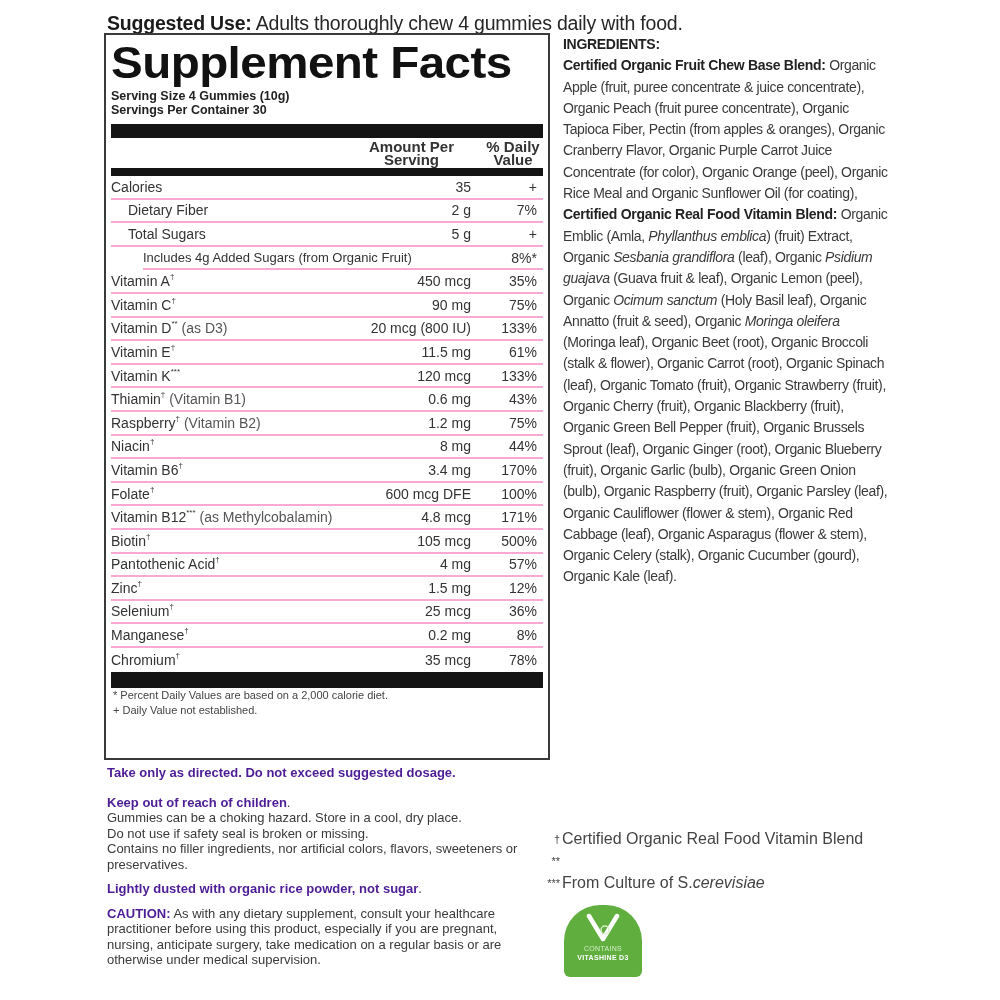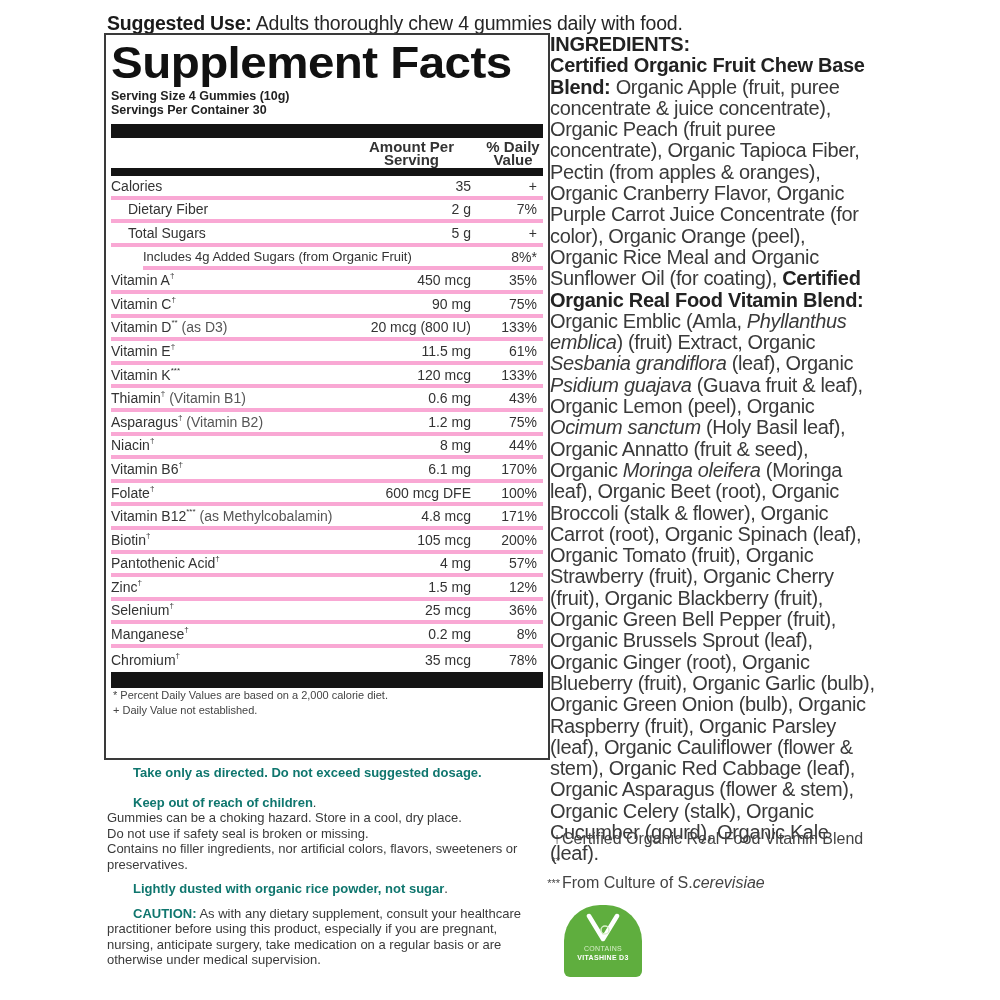--- a/index.html
+++ b/index.html
@@ -13,41 +13,41 @@
   .facts-title { font-size: 44px; font-weight: bold; color: #111; letter-spacing: -0.5px; line-height: 52px; margin-top: 2px; white-space: nowrap; transform: scaleX(1.08); transform-origin: left; }
   .serving { font-size: 12.5px; font-weight: bold; color: #222; line-height: 14px; }
   .thick-bar { height: 14px; background: #141414; margin-top: 7px; }
   .col-head { display: flex; height: 30px; align-items: center; font-size: 15px; font-weight: bold; color: #333; line-height: 13px; }
   .col-head .c1 { flex: 1; }
   .col-head .c2 { width: 115px; text-align: center; margin-right: 14px; }
   .col-head .c3 { width: 60px; text-align: center; }
   .mid-bar { height: 8px; background: #141414; }
 
   .rows { list-style: none; }
-  .row { display: flex; align-items: center; height: 23.6px; border-bottom: 4px solid #f9a8d4; font-size: 14px; color: #333; white-space: nowrap; }
+  .row { display: flex; align-items: center; height: 23.6px; border-bottom: 2px solid #f9a8d4; font-size: 14px; color: #333; white-space: nowrap; }
   .row:last-child { border-bottom: none; }
   .row .n { flex: 1; }
   .row .a { width: 150px; text-align: right; padding-right: 6px; }
   .row .d { width: 66px; text-align: right; padding-right: 6px; }
   .row.ind1 .n { padding-left: 17px; }
   .row.ind2 { margin-left: 32px; }
   .row.ind2 .n { padding-left: 0; font-size: 13px; }
   .row.ind1 { }
   sup { font-size: 8px; vertical-align: top; position: relative; top: -1px; }
   .row .q { color: #555; }
 
   .bottom-bar { height: 16px; background: #141414; margin-top: 1px; }
   .footnote { font-size: 11px; color: #444; line-height: 15px; padding-left: 2px; }
   .footnote:first-of-type { margin-top: 3px; }
 
   .warnings { position: absolute; left: 107px; top: 765px; width: 440px; font-size: 13px; color: #3a3a3a; line-height: 15.5px; }
-  .warnings .bold { font-weight: bold; color: #0f766e; margin-left: 26px; }
+  .warnings .bold { font-weight: bold; color: #4c1d95; }
   .warnings p { margin-bottom: 9px; }
 
-  .ingredients { position: absolute; left: 550px; top: 34px; width: 325px; font-size: 20px; line-height: 21.3px; color: #3a3a3a; letter-spacing: -0.35px; }
+  .ingredients { position: absolute; left: 563px; top: 34px; width: 325px; font-size: 14px; line-height: 21.3px; color: #3a3a3a; letter-spacing: -0.35px; }
   .ingredients .hd { font-weight: bold; color: #222; letter-spacing: -0.3px; }
   .ingredients i { font-style: italic; }
 
   .legend { position: absolute; left: 530px; top: 828px; font-size: 16px; line-height: 22px; color: #444; }
   .legend .li { display: flex; white-space: nowrap; }
   .legend .mk { width: 32px; text-align: right; padding-right: 2px; font-size: 11px; color: #444; }
   .legend i { font-style: italic; }
 
   .badge { position: absolute; left: 564px; top: 905px; width: 78px; height: 72px; background: #5fae3e; border-radius: 36px 36px 6px 6px; display: flex; flex-direction: column; align-items: center; }
   .badge svg { margin-top: 8px; }
@@ -118,48 +118,48 @@
         <span class="n"><span>Vitamin K</span><sup>***</sup><span class="q"></span></span>
         <span class="a">120 mcg</span>
         <span class="d">133%</span>
       </li>
     <li class="row">
         <span class="n"><span>Thiamin</span><sup>†</sup><span class="q"> (Vitamin B1)</span></span>
         <span class="a">0.6 mg</span>
         <span class="d">43%</span>
       </li>
     <li class="row">
-        <span class="n"><span>Asparagus</span><sup>†</sup><span class="q"> (Vitamin B2)</span></span>
+        <span class="n"><span>Raspberry</span><sup>†</sup><span class="q"> (Vitamin B2)</span></span>
         <span class="a">1.2 mg</span>
         <span class="d">75%</span>
       </li>
     <li class="row">
         <span class="n"><span>Niacin</span><sup>†</sup><span class="q"></span></span>
         <span class="a">8 mg</span>
         <span class="d">44%</span>
       </li>
     <li class="row">
         <span class="n"><span>Vitamin B6</span><sup>†</sup><span class="q"></span></span>
-        <span class="a">6.1 mg</span>
+        <span class="a">3.4 mg</span>
         <span class="d">170%</span>
       </li>
     <li class="row">
         <span class="n"><span>Folate</span><sup>†</sup><span class="q"></span></span>
         <span class="a">600 mcg DFE</span>
         <span class="d">100%</span>
       </li>
     <li class="row">
         <span class="n"><span>Vitamin B12</span><sup>***</sup><span class="q"> (as Methylcobalamin)</span></span>
         <span class="a" style="width:90px">4.8 mcg</span>
         <span class="d">171%</span>
       </li>
     <li class="row">
         <span class="n"><span>Biotin</span><sup>†</sup><span class="q"></span></span>
         <span class="a">105 mcg</span>
-        <span class="d">200%</span>
+        <span class="d">500%</span>
       </li>
     <li class="row">
         <span class="n"><span>Pantothenic Acid</span><sup>†</sup><span class="q"></span></span>
         <span class="a">4 mg</span>
         <span class="d">57%</span>
       </li>
     <li class="row">
         <span class="n"><span>Zinc</span><sup>†</sup><span class="q"></span></span>
         <span class="a">1.5 mg</span>
         <span class="d">12%</span>

